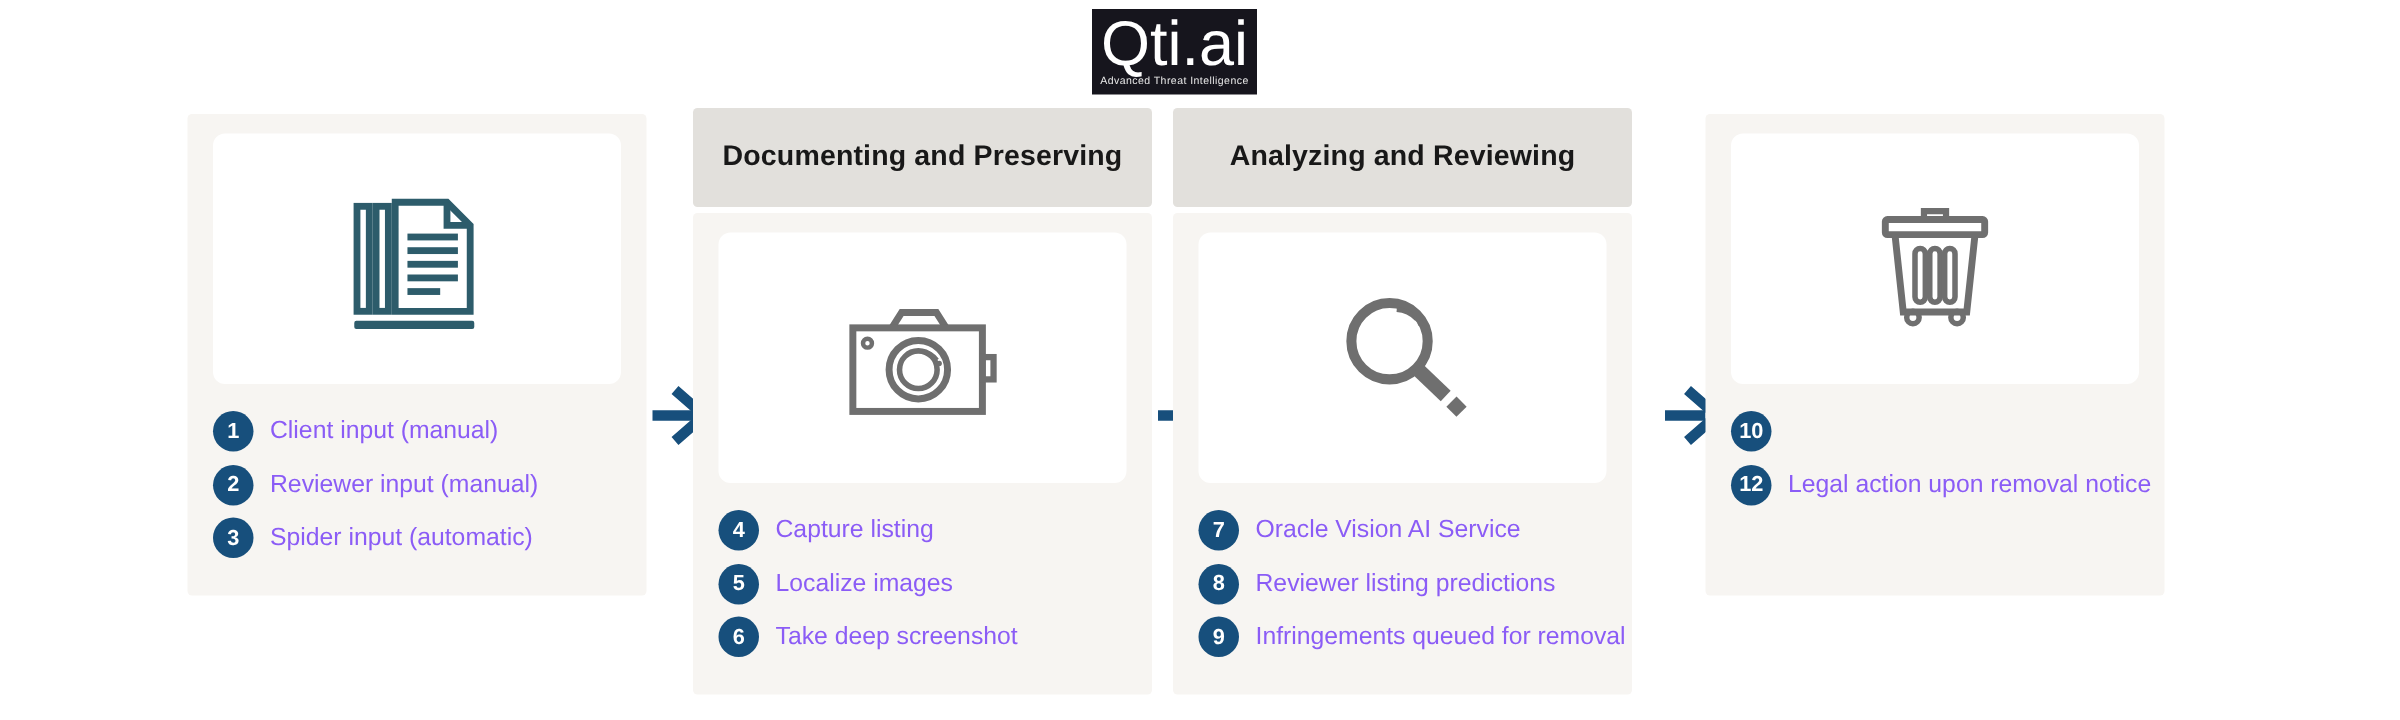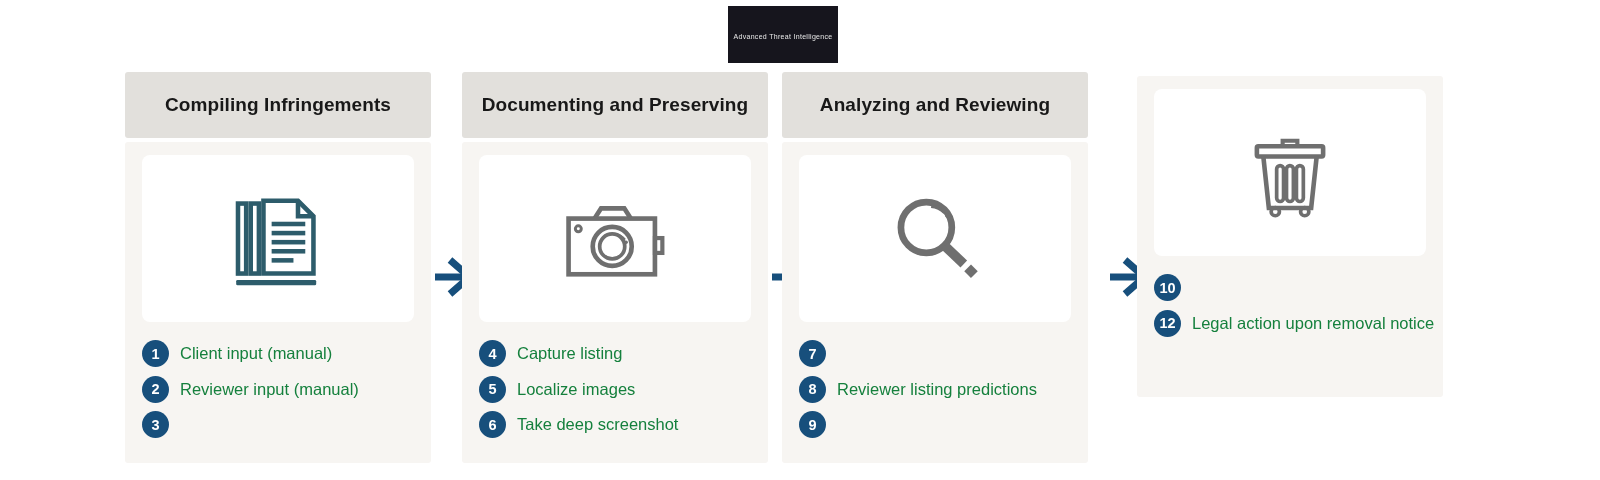--- a/index.html
+++ b/index.html
@@ -48,42 +48,40 @@
   .steps { position: absolute; left: 17px; top: 194px; right: 4px; }
   .step { display: flex; align-items: center; height: 35.6px; }
   .badge {
     min-width: 27px; height: 27px; box-sizing: border-box; padding: 0 5px;
     border-radius: 14px;
     background: var(--accent, #174f7c);
     color: #ffffff; font-weight: bold; font-size: 14.5px;
     display: flex; align-items: center; justify-content: center;
     margin-right: 11px; flex: none;
   }
-  .step-label { font-size: 16.5px; color: #15803d; white-space: nowrap; }
+  .step-label { font-size: 16.5px; color: #8b5cf6; white-space: nowrap; }
 
   
   .arrow { position: absolute; top: 255px; width: 44px; height: 44px; }
   .arrow svg { display: block; }
 
   .icon-wrap svg { display: block; }
 </style>
 </head>
 <body>
 
 <div class="canvas">
 
   <div class="logo">
+    <div class="logo-title">Qti.ai</div>
     <div class="logo-sub">Advanced Threat Intelligence</div>
   </div>
 
   <div id="flow">
   <div class="column" style="left: 125px;">
-    <div class="col-header">
-      <div class="col-title">Compiling Infringements</div>
-    </div>
     <div class="col-body">
       <div class="icon-card">
         <div class="icon-wrap">
     <svg width="100" height="102" viewBox="0 0 110 112">
       <g fill="none" stroke="#2d5c6b" stroke-width="5">
         <rect x="11" y="17" width="9" height="77"></rect>
         <rect x="25" y="17" width="9" height="77"></rect>
         <path d="M39,14 H77 L94,31 V94 H39 Z"></path>
         <path d="M77,14 V31 H94"></path>
       </g>
@@ -104,20 +102,21 @@
     <div class="step-label">Client input (manual)</div>
   </div>
 
   <div class="step">
     <div class="badge">2</div>
     <div class="step-label">Reviewer input (manual)</div>
   </div>
 
   <div class="step">
     <div class="badge">3</div>
+    <div class="step-label">Spider input (automatic)</div>
   </div>
 </div>
     </div>
   </div>
 <div class="arrow" style="left: 433px;">
   <svg width="44" height="44" viewBox="0 0 44 44">
     <g fill="none" stroke="#174f7c" stroke-width="7">
       <line x1="2" y1="22" x2="29" y2="22"></line>
       <path d="M17,5 L36.5,22 L17,39"></path>
     </g>
@@ -184,29 +183,31 @@
         <line x1="60" y1="57" x2="80" y2="76" stroke-width="10"></line>
         <line x1="84" y1="80" x2="91" y2="87" stroke-width="10"></line>
       </g>
       <circle cx="62.5" cy="25.5" r="2" fill="#6f6f6f"></circle>
     </svg>
             </div>
       </div>
       <div class="steps">
   <div class="step">
     <div class="badge">7</div>
+    <div class="step-label">Oracle Vision AI Service</div>
   </div>
 
   <div class="step">
     <div class="badge">8</div>
     <div class="step-label">Reviewer listing predictions</div>
   </div>
 
   <div class="step">
     <div class="badge">9</div>
+    <div class="step-label">Infringements queued for removal</div>
   </div>
 </div>
     </div>
   </div>
 <div class="arrow" style="left: 1108px;">
   <svg width="44" height="44" viewBox="0 0 44 44">
     <g fill="none" stroke="#174f7c" stroke-width="7">
       <line x1="2" y1="22" x2="29" y2="22"></line>
       <path d="M17,5 L36.5,22 L17,39"></path>
     </g>

